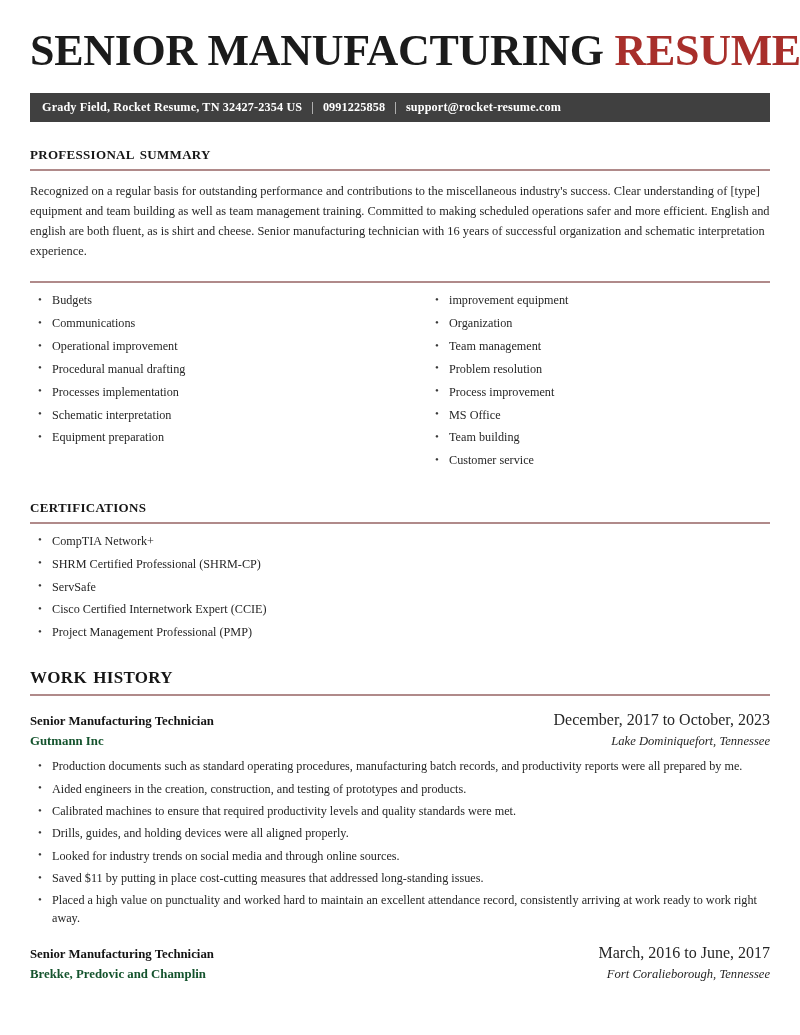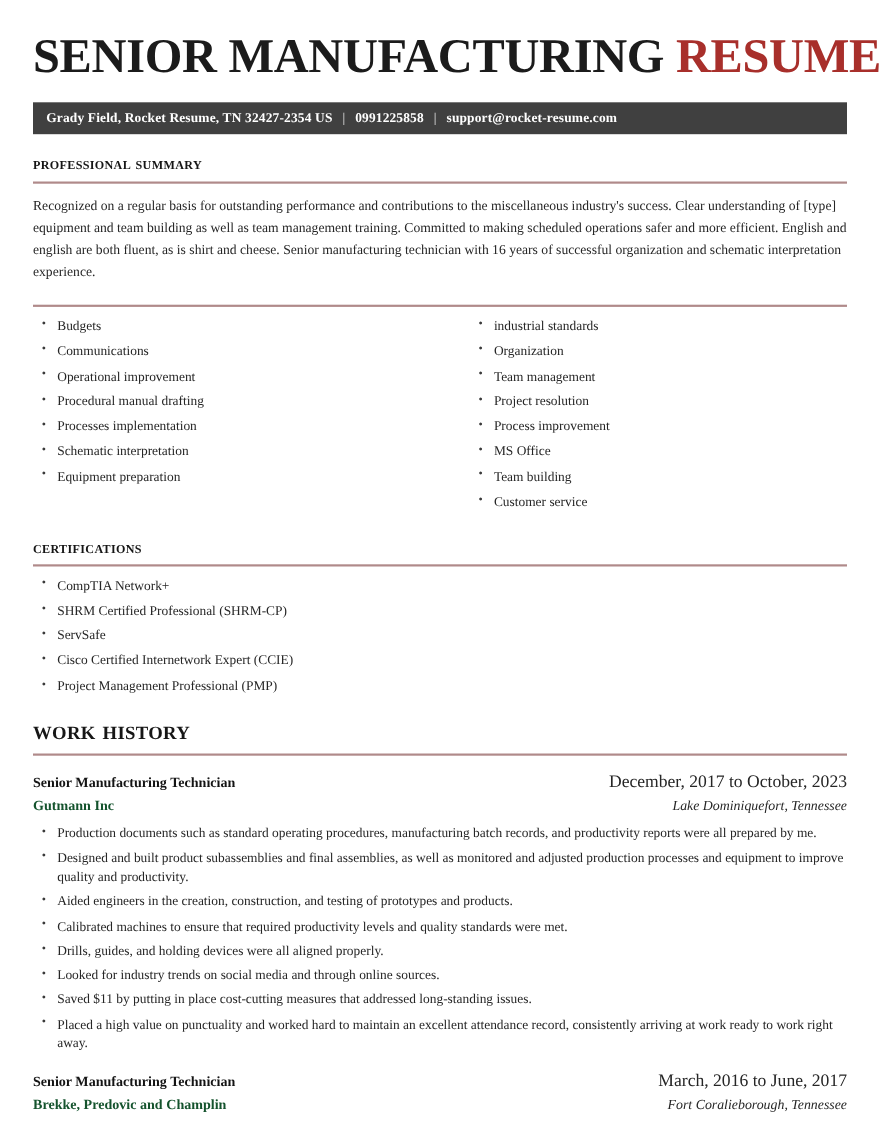--- a/index.html
+++ b/index.html
@@ -61,21 +61,21 @@
     margin-top: 20px;
   }
   .section-heading {
     margin: 0;
     font-weight: 700;
     font-variant: small-caps;
     text-transform: lowercase;
     letter-spacing: 0.3px;
     line-height: 1.15;
     color: #161616;
-    font-size: 15px;
+    font-size: 19px;
   }
   .section-heading.large {
     font-size: 24px;
   }
   .rule {
     border-top: 2px solid #b08a8a;
     margin-top: 5px;
   }
 
   .summary-text {
@@ -207,24 +207,24 @@
             <li>Communications</li>
             <li>Operational improvement</li>
             <li>Procedural manual drafting</li>
             <li>Processes implementation</li>
             <li>Schematic interpretation</li>
             <li>Equipment preparation</li>
           </ul>
       </div>
       <div class="col">
         <ul class="bullets" id="skills-right">
-            <li>industrial standards</li>
+            <li>improvement equipment</li>
             <li>Organization</li>
             <li>Team management</li>
-            <li>Project resolution</li>
+            <li>Problem resolution</li>
             <li>Process improvement</li>
             <li>MS Office</li>
             <li>Team building</li>
             <li>Customer service</li>
           </ul>
       </div>
     </div>
   </div>
 
   <div class="section">
@@ -247,21 +247,20 @@
           <div class="job-row">
             <span class="job-title">Senior Manufacturing Technician</span>
             <span class="job-dates">December, 2017 to October, 2023</span>
           </div>
           <div class="job-row">
             <span class="job-company">Gutmann Inc</span>
             <span class="job-location">Lake Dominiquefort, Tennessee</span>
           </div>
           <ul class="bullets">
             <li>Production documents such as standard operating procedures, manufacturing batch records, and productivity reports were all prepared by me.</li>
-            <li>Designed and built product subassemblies and final assemblies, as well as monitored and adjusted production processes and equipment to improve quality and productivity.</li>
             <li>Aided engineers in the creation, construction, and testing of prototypes and products.</li>
             <li>Calibrated machines to ensure that required productivity levels and quality standards were met.</li>
             <li>Drills, guides, and holding devices were all aligned properly.</li>
             <li>Looked for industry trends on social media and through online sources.</li>
             <li>Saved $11 by putting in place cost-cutting measures that addressed long-standing issues.</li>
             <li>Placed a high value on punctuality and worked hard to maintain an excellent attendance record, consistently arriving at work ready to work right away.</li>
           </ul>
         </div>
         <div class="job">
           <div class="job-row">

